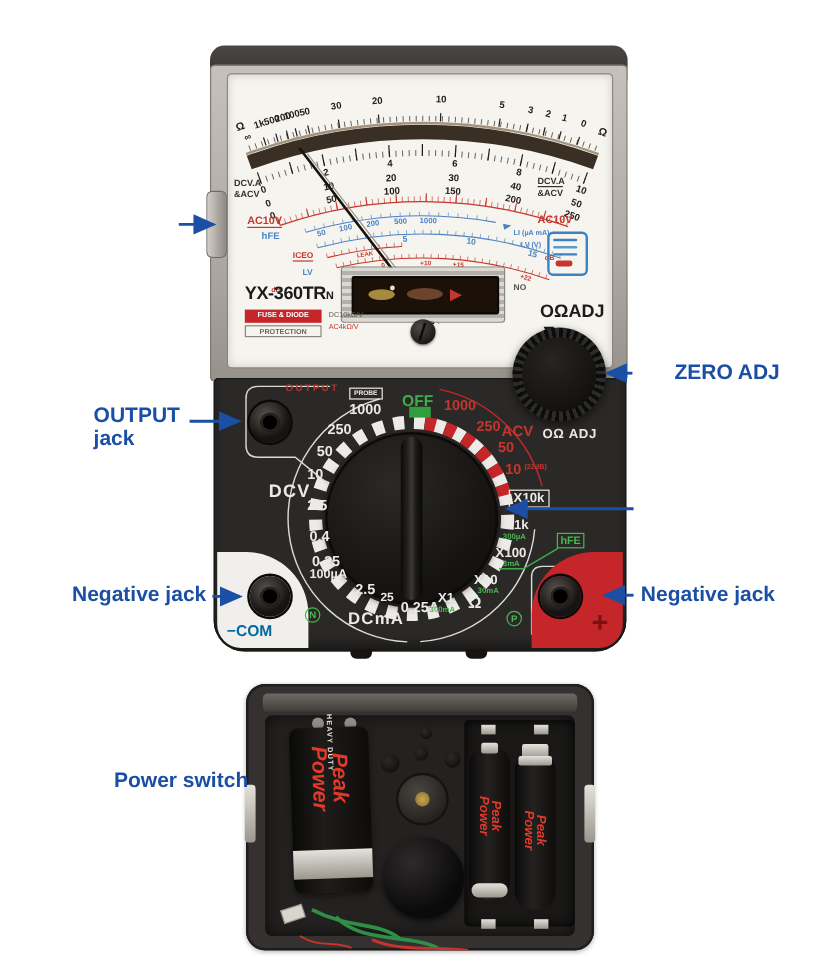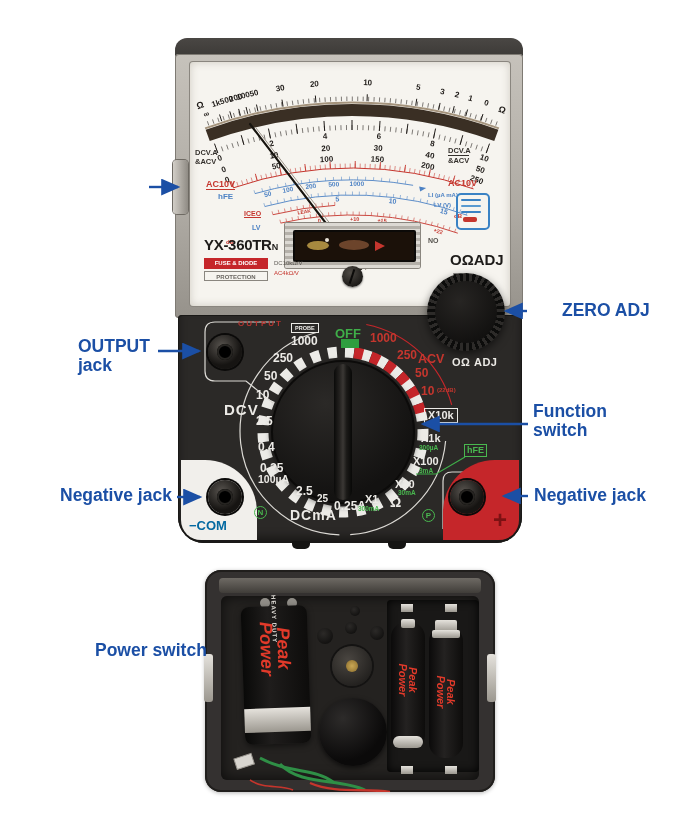--- a/index.html
+++ b/index.html
@@ -596,22 +596,20 @@
       <path d="M105,213 C130,224 160,218 185,222" fill="none" stroke="#c5352c" stroke-width="2.4"></path>
       <path d="M45,210 C60,220 75,214 88,220" fill="none" stroke="#c5352c" stroke-width="1.6"></path>
       <rect x="30" y="186" width="18" height="11" transform="rotate(-18 39 191)" fill="#d8d5cf" stroke="#9a968f"></rect>
     </svg>
   </div>
 
   <div class="ann" style="left:78px;top:337px;">OUTPUT
 jack</div>
   <div class="ann" style="left:60px;top:486px;">Negative jack</div>
   <div class="ann" style="left:562px;top:301px;">ZERO ADJ</div>
-  <div class="ann" style="left:533px;top:402px;">Function
-switch</div>
   <div class="ann" style="left:534px;top:486px;">Negative jack</div>
   <div class="ann" style="left:95px;top:641px;">Power switch</div>
 
   <svg class="arrows" width="700" height="817" viewBox="0 0 700 817">
     <defs>
       <marker id="ah" markerWidth="9" markerHeight="8" refX="7" refY="3.5" orient="auto">
         <path d="M0,0 L8,3.5 L0,7 z" fill="#1b4fa5"></path>
       </marker>
     </defs>
     <g stroke="#1b4fa5" stroke-width="2.4">

